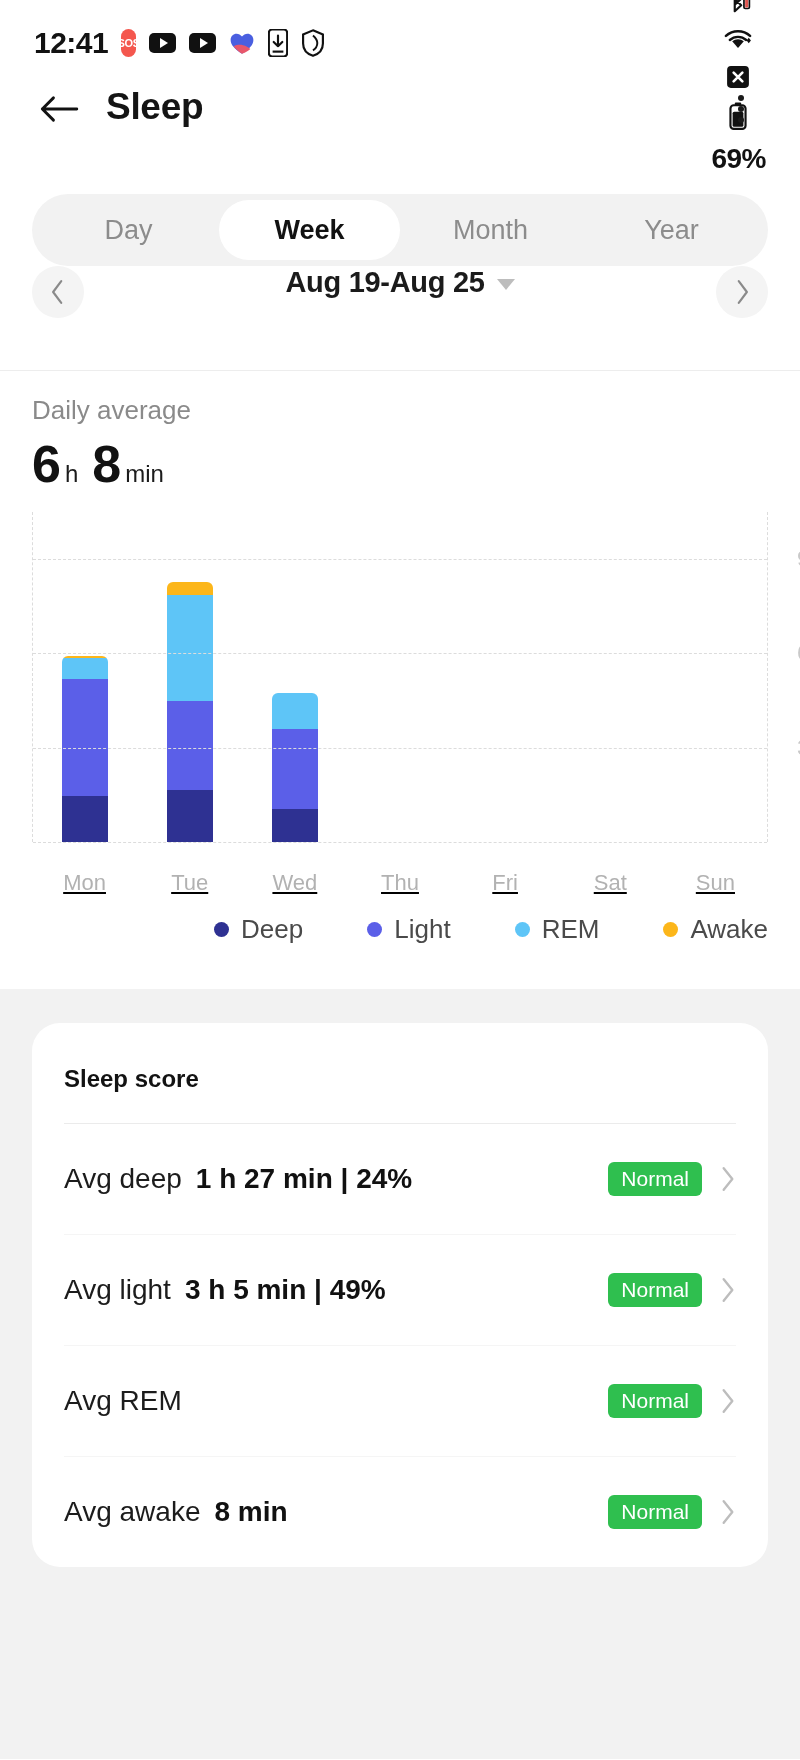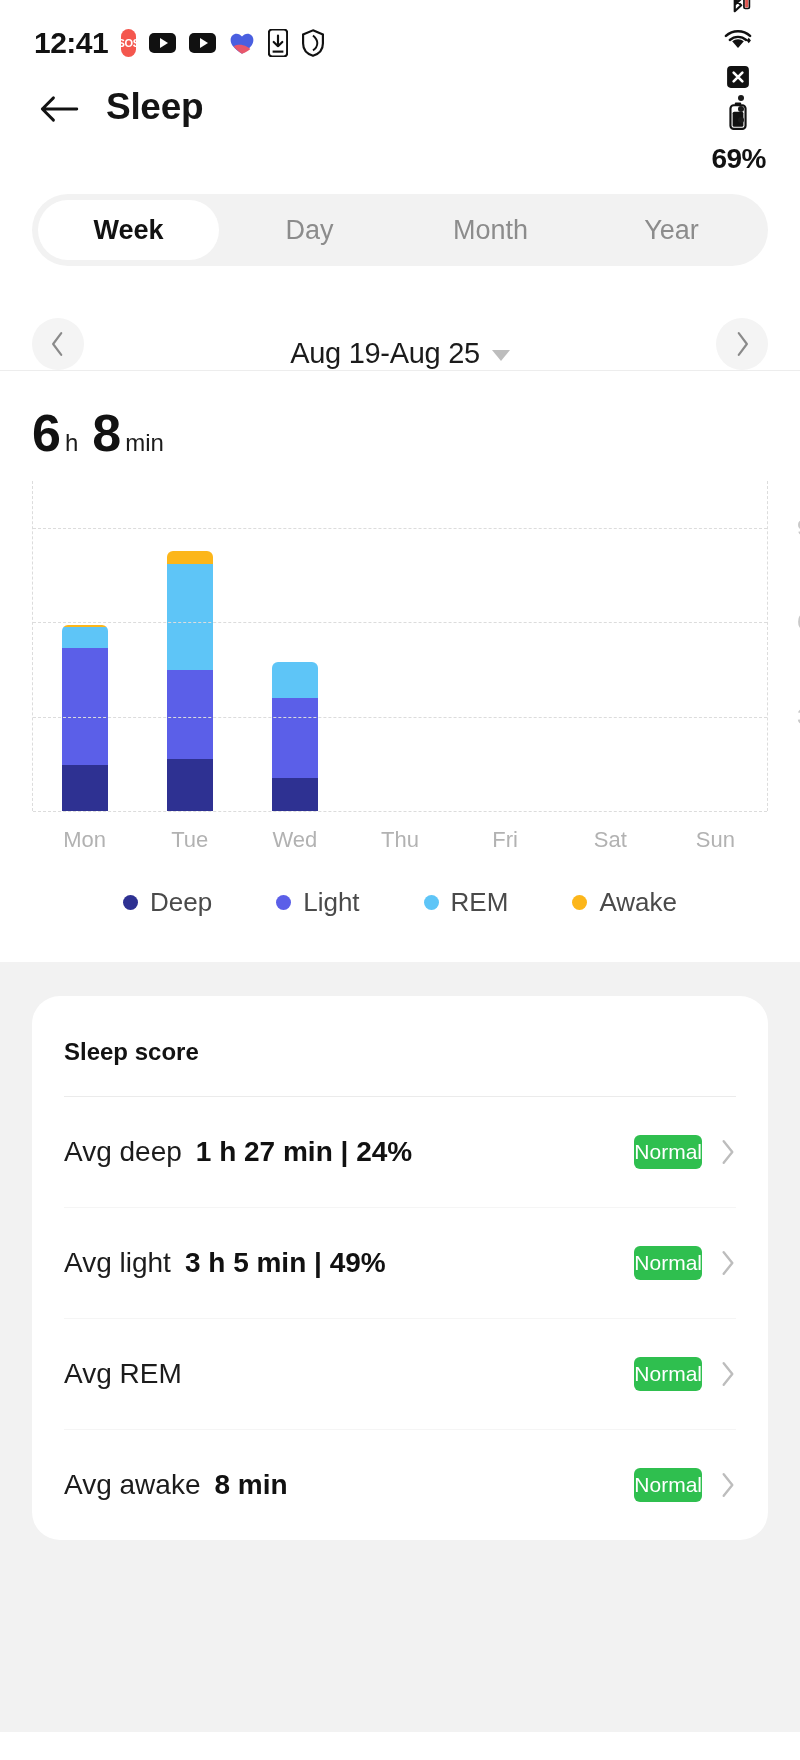--- a/index.html
+++ b/index.html
@@ -64,22 +64,22 @@
   }
   .tab {
     flex: 1; height: 60px; border-radius: 30px;
     display: flex; align-items: center; justify-content: center;
     font-size: 27px; color: #8C8C8C; cursor: pointer;
   }
   .tab.active { background: #ffffff; color: #121212; font-weight: 700; }
 
   
   .datenav {
-    height: 104px; display: flex; align-items: flex-end;
-    padding: 0 32px; position: relative;
+    height: 104px; display: flex; align-items: flex-start;
+    padding: 0 32px; position: relative; font-weight: bold;
   }
   .nav-circle {
     width: 52px; height: 52px; border-radius: 50%;
     background: #F4F4F4; display: flex; align-items: center; justify-content: center;
     cursor: pointer; flex-shrink: 0;
   }
   .date-center {
     flex: 1; display: flex; align-items: center; justify-content: center; gap: 12px;
     cursor: pointer;
   }
@@ -114,44 +114,44 @@
     font-size: 22px; color: #C9C9C9;
   }
   .bars {
     position: absolute; left: 0; right: 0; bottom: 0; top: 0;
     display: flex; align-items: flex-end;
   }
   .bar-col { flex: 1; display: flex; flex-direction: column; align-items: center; justify-content: flex-end; height: 100%; }
   .bar { width: 46px; display: flex; flex-direction: column; justify-content: flex-end;
          border-radius: 6px 6px 0 0; overflow: hidden; }
   .seg { width: 100%; }
-  .daylabels { display: flex; margin-top: 16px; }
+  .daylabels { display: flex; margin-top: 28px; text-decoration: underline; }
   .daylabel { flex: 1; text-align: center; font-size: 22px; color: #B2B2B2; }
 
-  .legend { display: flex; justify-content: center; gap: 64px; margin-top: 34px; padding-bottom: 44px; }
+  .legend { display: flex; justify-content: flex-end; gap: 64px; margin-top: 18px; padding-bottom: 44px; }
   .legend-item { display: flex; align-items: center; gap: 12px; }
   .legend-dot { width: 15px; height: 15px; border-radius: 50%; }
   .legend-text { font-size: 26px; color: #4A4A4A; }
 
   
   .grayzone { background: #F2F2F2; padding: 34px 32px 0; min-height: 770px; }
   .card {
     background: #fff; border-radius: 28px; padding: 0 32px;
   }
   .card-title { font-size: 24px; font-weight: 700; color: #121212; padding: 42px 0 30px; }
   .card-div { height: 1px; background: #EBEBEB; }
   .score-row {
     display: flex; align-items: center; height: 110px; cursor: pointer;
   }
   .score-text { display: flex; align-items: baseline; gap: 14px; }
   .score-label { font-size: 28px; color: #1c1c1c; }
   .score-value { font-size: 28px; font-weight: 700; color: #111; }
   .badge {
     margin-left: auto; background: #2FBF4F; color: #fff;
-    font-size: 21px; border-radius: 6px; padding: 5px 0; line-height: 1.15;
+    font-size: 21px; border-radius: 6px; padding: 5px 13px; line-height: 1.15;
   }
   .chev-right { margin-left: 18px; display: flex; align-items: center; }
 </style>
 </head>
 <body>
 
 <div class="statusbar">
   <div class="sb-left">
     <span class="sb-time">12:41</span>
     <span class="sos-badge">SOS</span>
@@ -232,22 +232,22 @@
   <span class="app-title">Sleep</span>
   <span class="overflow-btn">
     <i></i>
       <i></i>
       <i></i>
   </span>
 </div>
 
 <div class="tabs-wrap">
   <div class="tabs">
+    <div class="tab">Day</div>
     <div class="tab active">Week</div>
-    <div class="tab">Day</div>
     <div class="tab">Month</div>
     <div class="tab">Year</div>
   </div>
 </div>
 
 <div class="datenav">
   <span class="nav-circle">
     <svg width="16" height="26" viewBox="0 0 14 24">
       <path d="M10 2 2.5 12 10 22" stroke="#8A8A8A" stroke-width="2" fill="none" stroke-linecap="round" stroke-linejoin="round"></path>
     </svg>
@@ -258,20 +258,21 @@
   </span>
   <span class="nav-circle">
     <svg width="16" height="26" viewBox="0 0 14 24">
       <path d="M4 2 11.5 12 4 22" stroke="#8A8A8A" stroke-width="2" fill="none" stroke-linecap="round" stroke-linejoin="round"></path>
     </svg>
   </span>
 </div>
 <div class="hr-light"></div>
 
 <div class="avg-block">
+  <div class="avg-label">Daily average</div>
   <div class="avg-value">
     <span class="avg-num">6</span>
     <span class="avg-unit">h</span>
     <span class="avg-num">8</span>
     <span class="avg-unit">min</span>
   </div>
 </div>
 
 <div class="chart-area">
   <div class="plot" id="plot">

